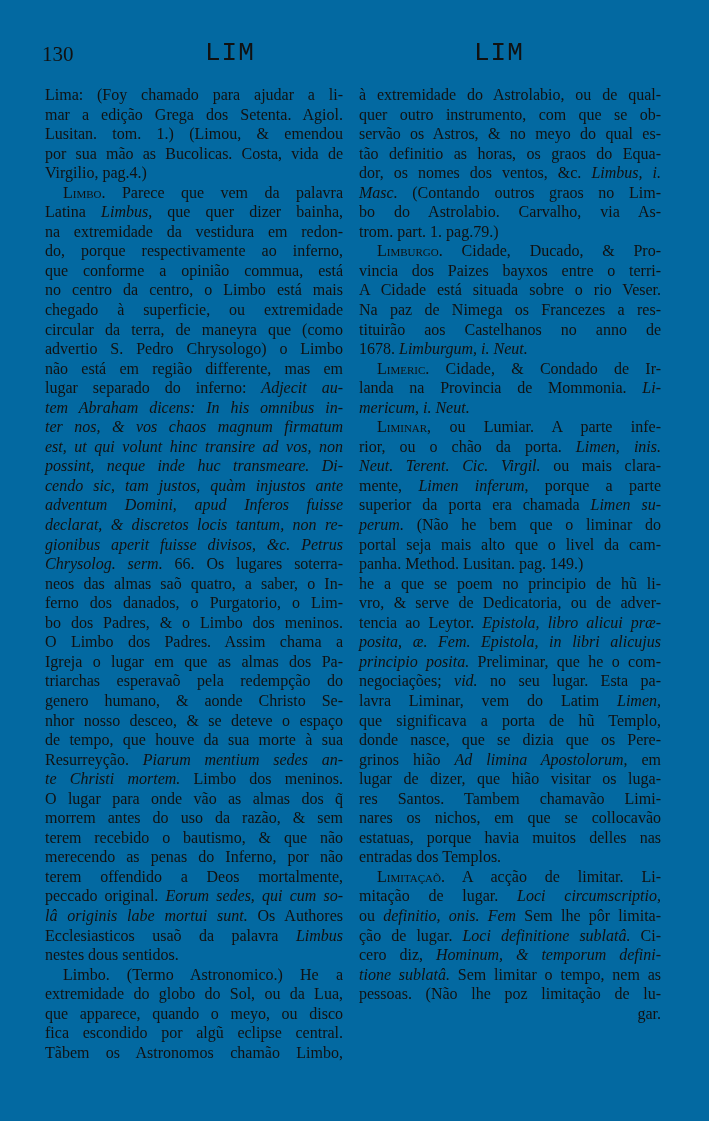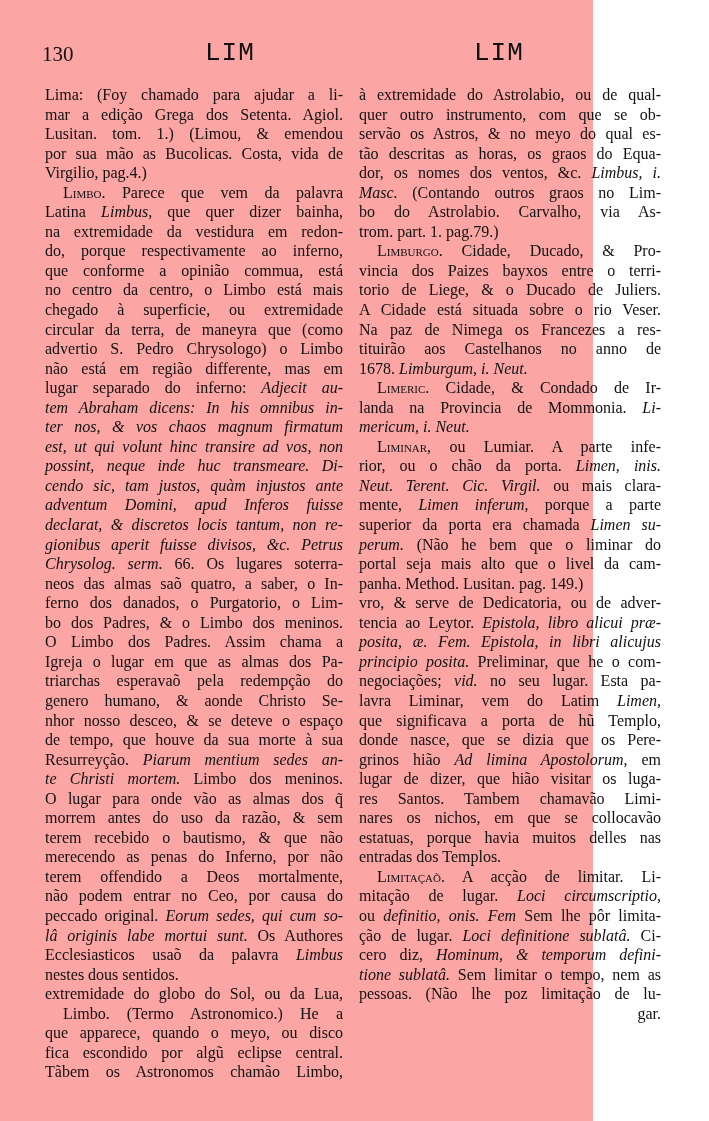--- a/index.html
+++ b/index.html
@@ -1,18 +1,18 @@
 <!DOCTYPE html>
 <html><head>
 <meta charset="utf-8">
 <style>
   html, body { margin: 0; padding: 0; background: #ffffff; }
   body { width: 709px; height: 1121px; position: relative; overflow: hidden;
          font-family: "DejaVu Serif", "Liberation Serif", serif; color: #111; }
-  .page { position: absolute; left: 0; top: 0; width: 593px; height: 1121px; background: #fca5a5; }
+  .page { position: absolute; left: 0; top: 0; width: 709px; height: 1121px; background: #0369a1; }
   .pagenum { position: absolute; left: 42px; top: 42px; font-size: 21px; font-family: "Liberation Serif", serif; }
   .runhead { position: absolute; top: 38px; font-size: 26px; font-family: Liberation Mono, monospace; letter-spacing: 1px; }
   .runhead.left { left: 205px; }
   .runhead.right { left: 474px; }
   .col { position: absolute; top: 78px; font-family: "Liberation Serif", serif; font-size: 16px; line-height: 19.55px; margin-top: 7px; }
   .col.left { left: 45px; width: 298px; }
   .col.right { left: 359px; width: 302px; }
   .line { display: block; white-space: nowrap; text-align: justify; text-align-last: justify; height: 19.55px; overflow: visible; }
   .line.last { text-align-last: left; }
   .line.indent { padding-left: 18px; }
@@ -63,58 +63,57 @@
       <span class="line"><span>genero humano, &amp; aonde Christo Se-</span></span>
       <span class="line"><span>nhor nosso desceo, &amp; se deteve o espaço</span></span>
       <span class="line"><span>de tempo, que houve da sua morte à sua</span></span>
       <span class="line"><span>Resurreyção. </span><span class="it">Piarum mentium sedes an-</span></span>
       <span class="line"><span class="it">te Christi mortem.</span><span> Limbo dos meninos.</span></span>
       <span class="line"><span>O lugar para onde vão as almas dos q̃</span></span>
       <span class="line"><span>morrem antes do uso da razão, &amp; sem</span></span>
       <span class="line"><span>terem recebido o bautismo, &amp; que não</span></span>
       <span class="line"><span>merecendo as penas do Inferno, por não</span></span>
       <span class="line"><span>terem offendido a Deos mortalmente,</span></span>
-      <span class="line"><span>não podem entrar no Ceo, por causa do</span></span>
       <span class="line"><span>peccado original. </span><span class="it">Eorum sedes, qui cum so-</span></span>
       <span class="line"><span class="it">lâ originis labe mortui sunt.</span><span> Os Authores</span></span>
       <span class="line"><span>Ecclesiasticos usaõ da palavra </span><span class="it">Limbus</span></span>
       <span class="line last"><span>nestes dous sentidos.</span></span>
+      <span class="line indent"><span>Limbo. (Termo Astronomico.) He a</span></span>
       <span class="line"><span>extremidade do globo do Sol, ou da Lua,</span></span>
-      <span class="line indent"><span>Limbo. (Termo Astronomico.) He a</span></span>
       <span class="line"><span>que apparece, quando o meyo, ou disco</span></span>
       <span class="line"><span>fica escondido por algũ eclipse central.</span></span>
       <span class="line"><span>Tãbem os Astronomos chamão Limbo,</span></span>
     </div>
   <div class="col right">
       <span class="line"><span>à extremidade do Astrolabio, ou de qual-</span></span>
       <span class="line"><span>quer outro instrumento, com que se ob-</span></span>
       <span class="line"><span>servão os Astros, &amp; no meyo do qual es-</span></span>
-      <span class="line"><span>tão descritas as horas, os graos do Equa-</span></span>
+      <span class="line"><span>tão definitio as horas, os graos do Equa-</span></span>
       <span class="line"><span>dor, os nomes dos ventos, &amp;c. </span><span class="it">Limbus, i.</span></span>
       <span class="line"><span class="it">Masc.</span><span> (Contando outros graos no Lim-</span></span>
       <span class="line"><span>bo do Astrolabio. Carvalho, via As-</span></span>
       <span class="line last"><span>trom. part. 1. pag.79.)</span></span>
       <span class="line indent"><span class="sc">Limburgo.</span><span> Cidade, Ducado, &amp; Pro-</span></span>
       <span class="line"><span>vincia dos Paizes bayxos entre o terri-</span></span>
-      <span class="line"><span>torio de Liege, &amp; o Ducado de Juliers.</span></span>
       <span class="line"><span>A Cidade está situada sobre o rio Veser.</span></span>
       <span class="line"><span>Na paz de Nimega os Francezes a res-</span></span>
       <span class="line"><span>tituirão aos Castelhanos no anno de</span></span>
       <span class="line last"><span>1678. </span><span class="it">Limburgum, i. Neut.</span></span>
       <span class="line indent"><span class="sc">Limeric.</span><span> Cidade, &amp; Condado de Ir-</span></span>
       <span class="line"><span>landa na Provincia de Mommonia. </span><span class="it">Li-</span></span>
       <span class="line last"><span class="it">mericum, i. Neut.</span></span>
       <span class="line indent"><span class="sc">Liminar</span><span>, ou Lumiar. A parte infe-</span></span>
       <span class="line"><span>rior, ou o chão da porta. </span><span class="it">Limen, inis.</span></span>
       <span class="line"><span class="it">Neut. Terent. Cic. Virgil.</span><span> ou mais clara-</span></span>
       <span class="line"><span>mente, </span><span class="it">Limen inferum</span><span>, porque a parte</span></span>
       <span class="line"><span>superior da porta era chamada </span><span class="it">Limen su-</span></span>
       <span class="line"><span class="it">perum.</span><span> (Não he bem que o liminar do</span></span>
       <span class="line"><span>portal seja mais alto que o livel da cam-</span></span>
       <span class="line last"><span>panha. Method. Lusitan. pag. 149.)</span></span>
+      <span class="line"><span>he a que se poem no principio de hũ li-</span></span>
       <span class="line"><span>vro, &amp; serve de Dedicatoria, ou de adver-</span></span>
       <span class="line"><span>tencia ao Leytor. </span><span class="it">Epistola, libro alicui præ-</span></span>
       <span class="line"><span class="it">posita, æ. Fem. Epistola, in libri alicujus</span></span>
       <span class="line"><span class="it">principio posita.</span><span> Preliminar, que he o com-</span></span>
       <span class="line"><span>negociações; </span><span class="it">vid.</span><span> no seu lugar. Esta pa-</span></span>
       <span class="line"><span>lavra Liminar, vem do Latim </span><span class="it">Limen,</span></span>
       <span class="line"><span>que significava a porta de hũ Templo,</span></span>
       <span class="line"><span>donde nasce, que se dizia que os Pere-</span></span>
       <span class="line"><span>grinos hião </span><span class="it">Ad limina Apostolorum</span><span>, em</span></span>
       <span class="line"><span>lugar de dizer, que hião visitar os luga-</span></span>

